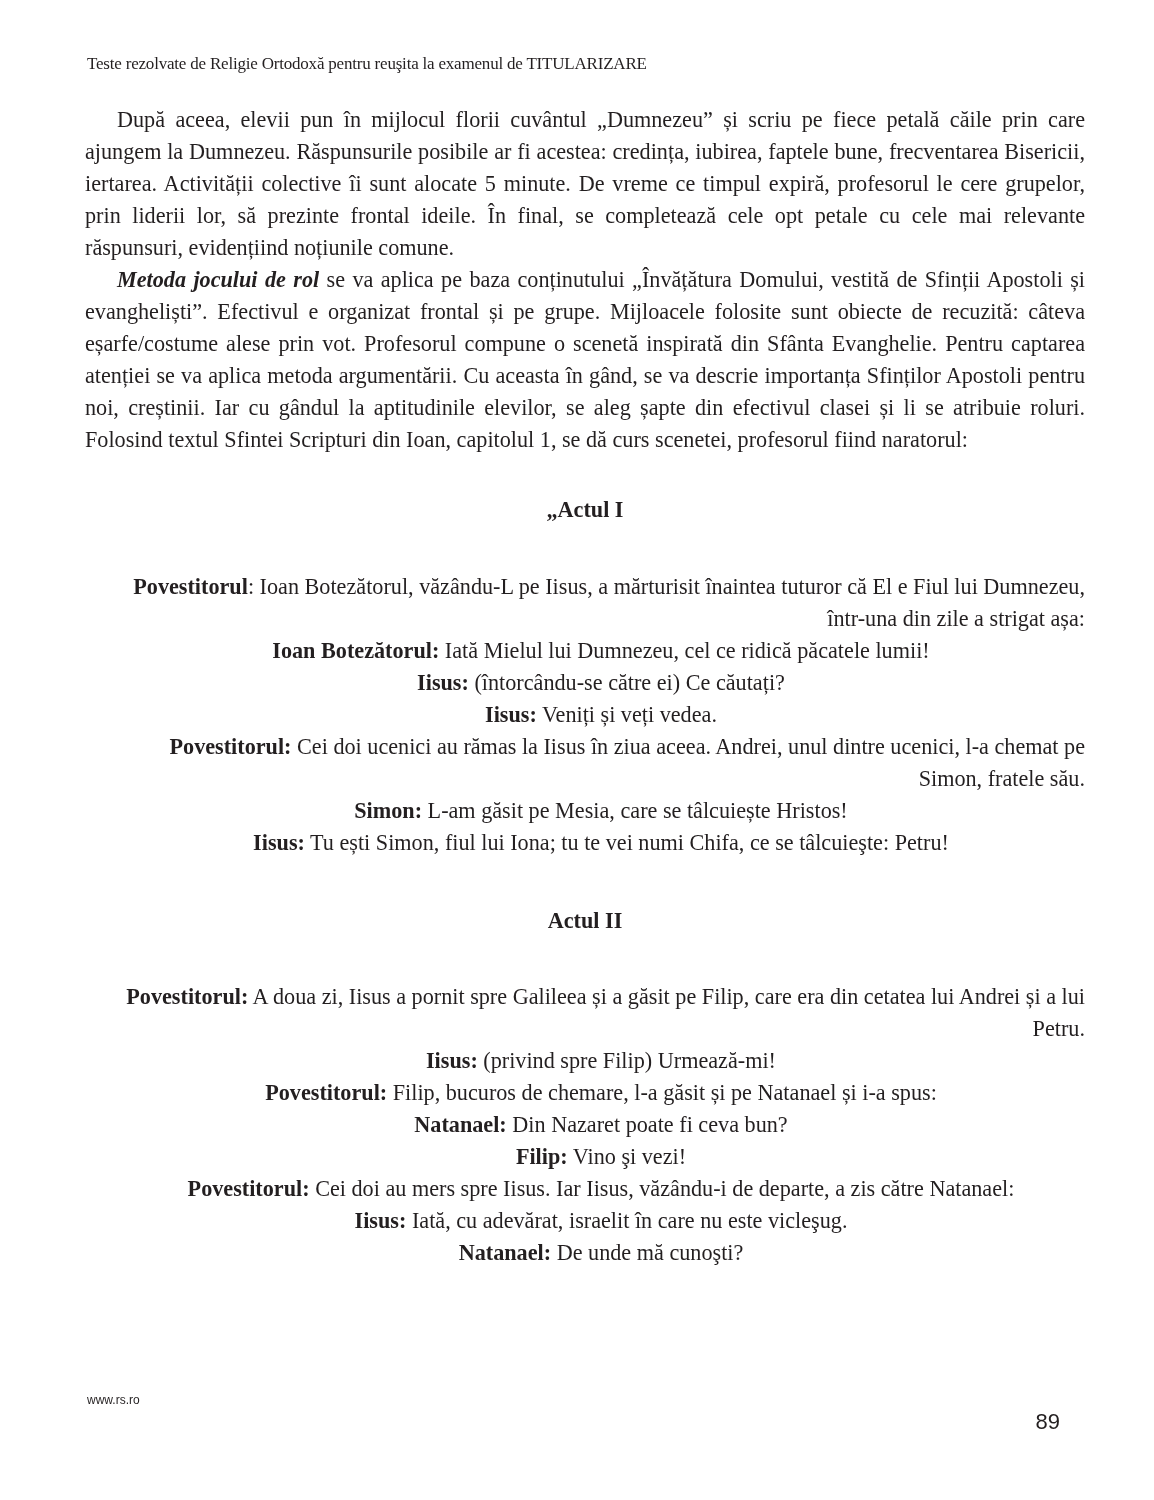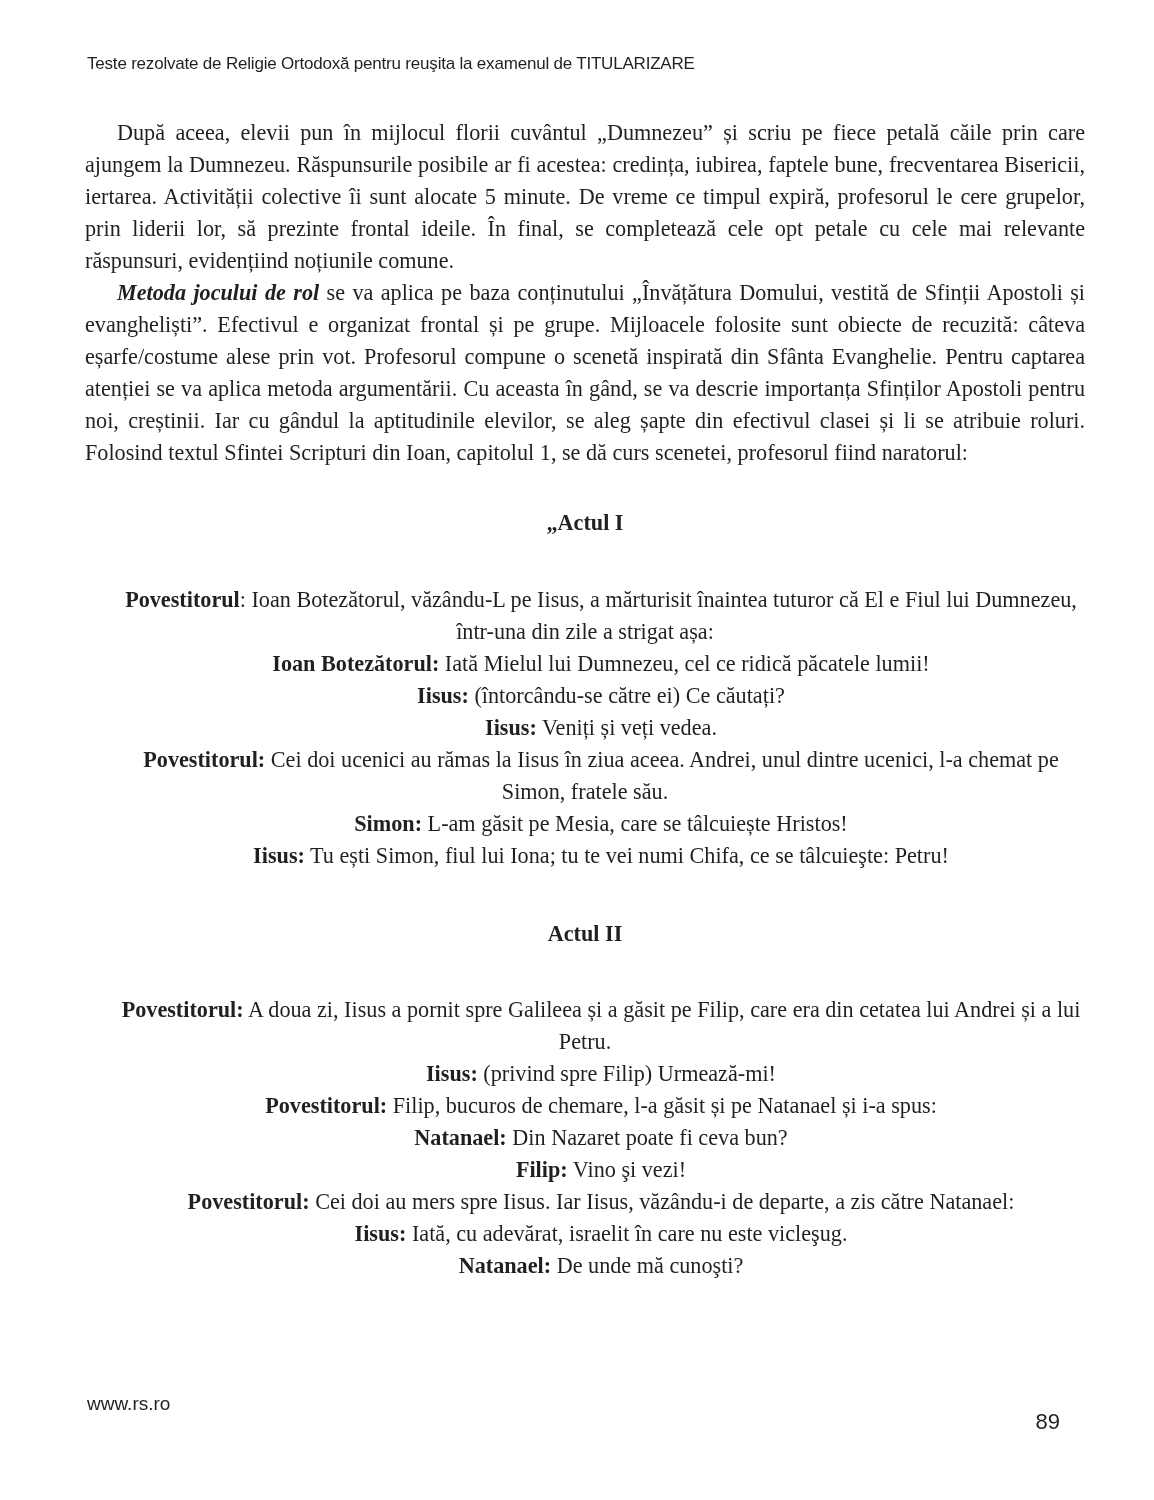--- a/index.html
+++ b/index.html
@@ -11,37 +11,36 @@
       width: 1154px;
       height: 1500px;
       position: relative;
       overflow: hidden;
       color: #231f20;
     }
     .running-header {
       position: absolute;
       left: 87px;
       top: 54px;
-      font-family: Liberation Sans, sans-serif;
+      font-family: Liberation Serif, serif;
       font-size: 17px;
       letter-spacing: -0.2px;
       color: #231f20;
       white-space: nowrap;
     }
     .content {
       position: absolute;
       left: 85px;
       top: 104px;
       width: 1000px;
       font-family: "Liberation Serif", serif;
       font-size: 22.2px;
       line-height: 32px;
       color: #231f20;
       text-align: justify;
-      margin-top: 13px;
     }
     .content p {
       margin: 0;
       text-indent: 32px;
     }
     .act-title {
       text-align: center;
       font-weight: bold;
       text-indent: 0 !important;
       margin: 0;
@@ -52,28 +51,28 @@
       font-weight: bold;
     }
     .method {
       font-weight: bold;
       font-style: italic;
     }
     .dialogue {
       text-align: center;
     }
     .dialogue.justified {
-      text-align: center;
+      text-align: right;
     }
     .footer-url {
       position: absolute;
       left: 87px;
       top: 1393px;
       font-family: "Liberation Sans", sans-serif;
-      font-size: 19px;
+      font-size: 12px;
       color: #231f20;
     }
     .page-number {
       position: absolute;
       right: 94px;
       top: 1409px;
       font-family: "Liberation Sans", sans-serif;
       font-size: 22px;
       color: #231f20;
     }

